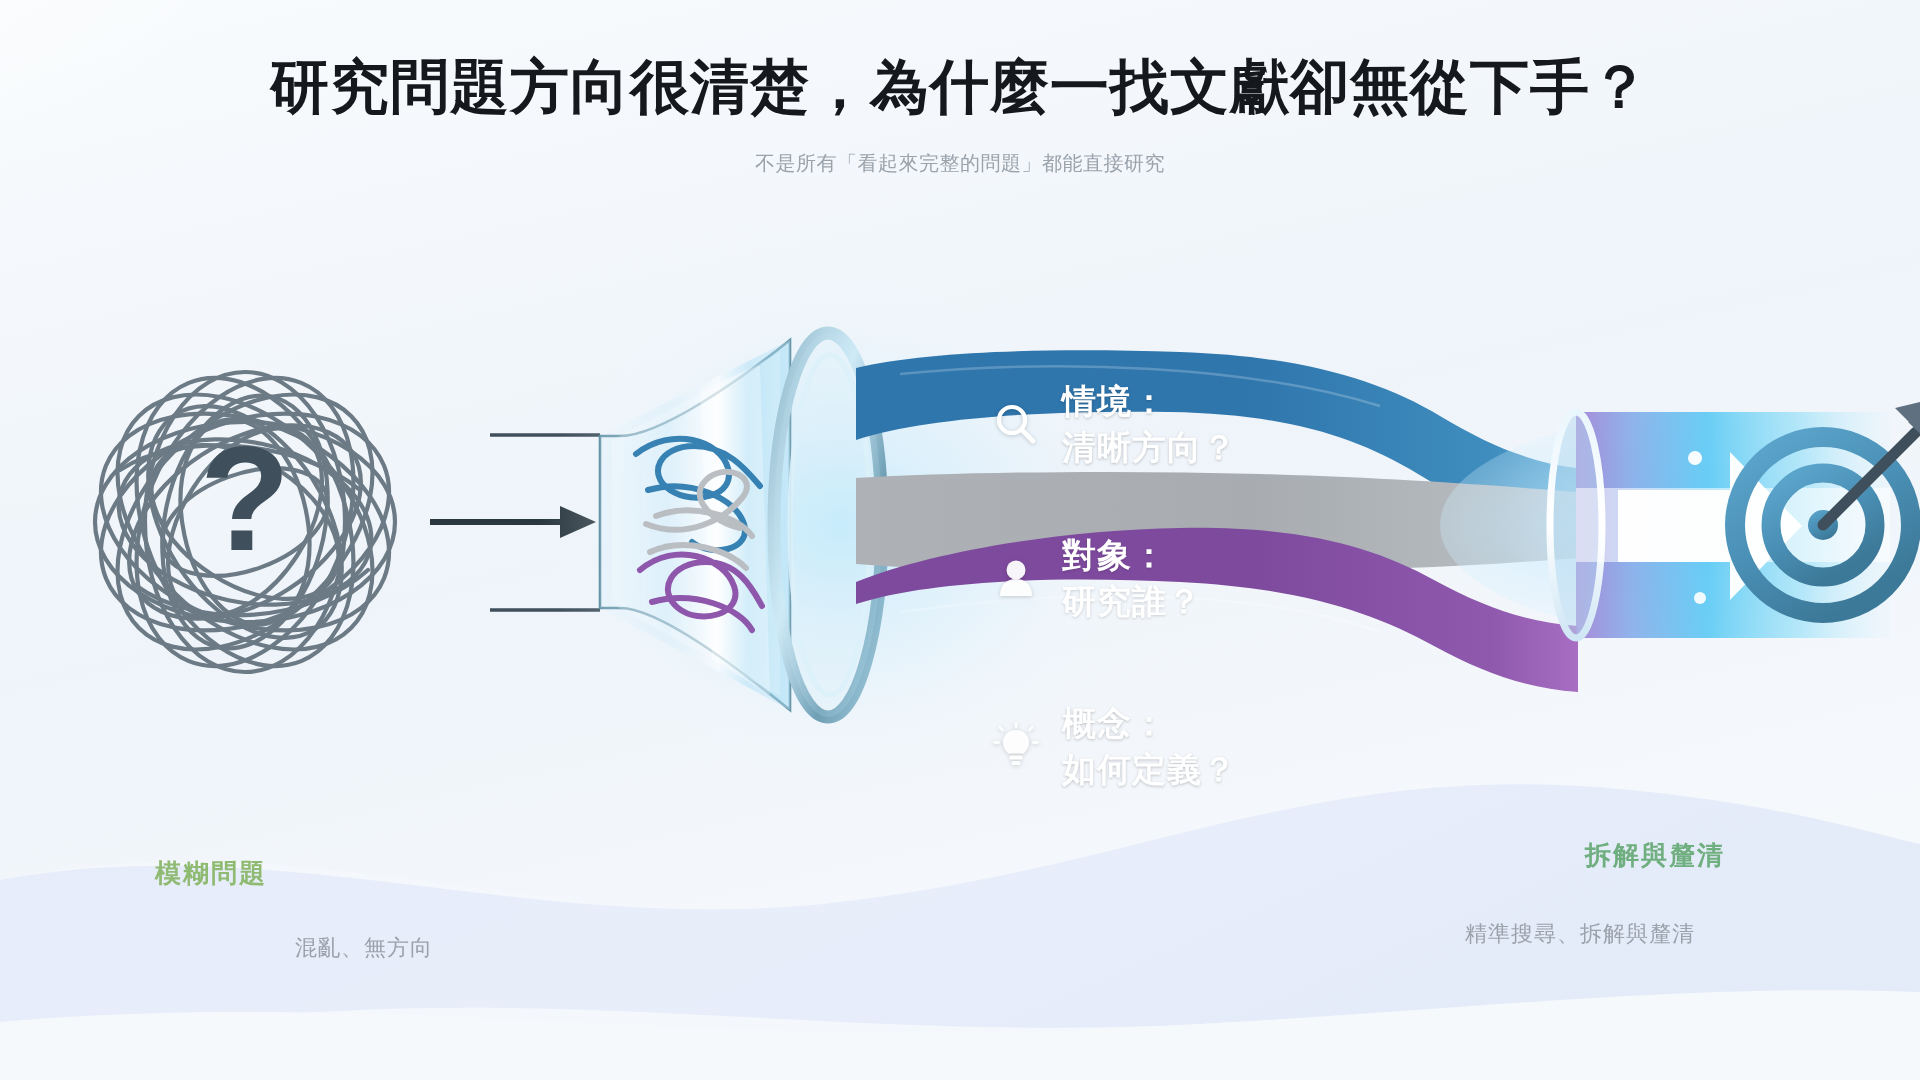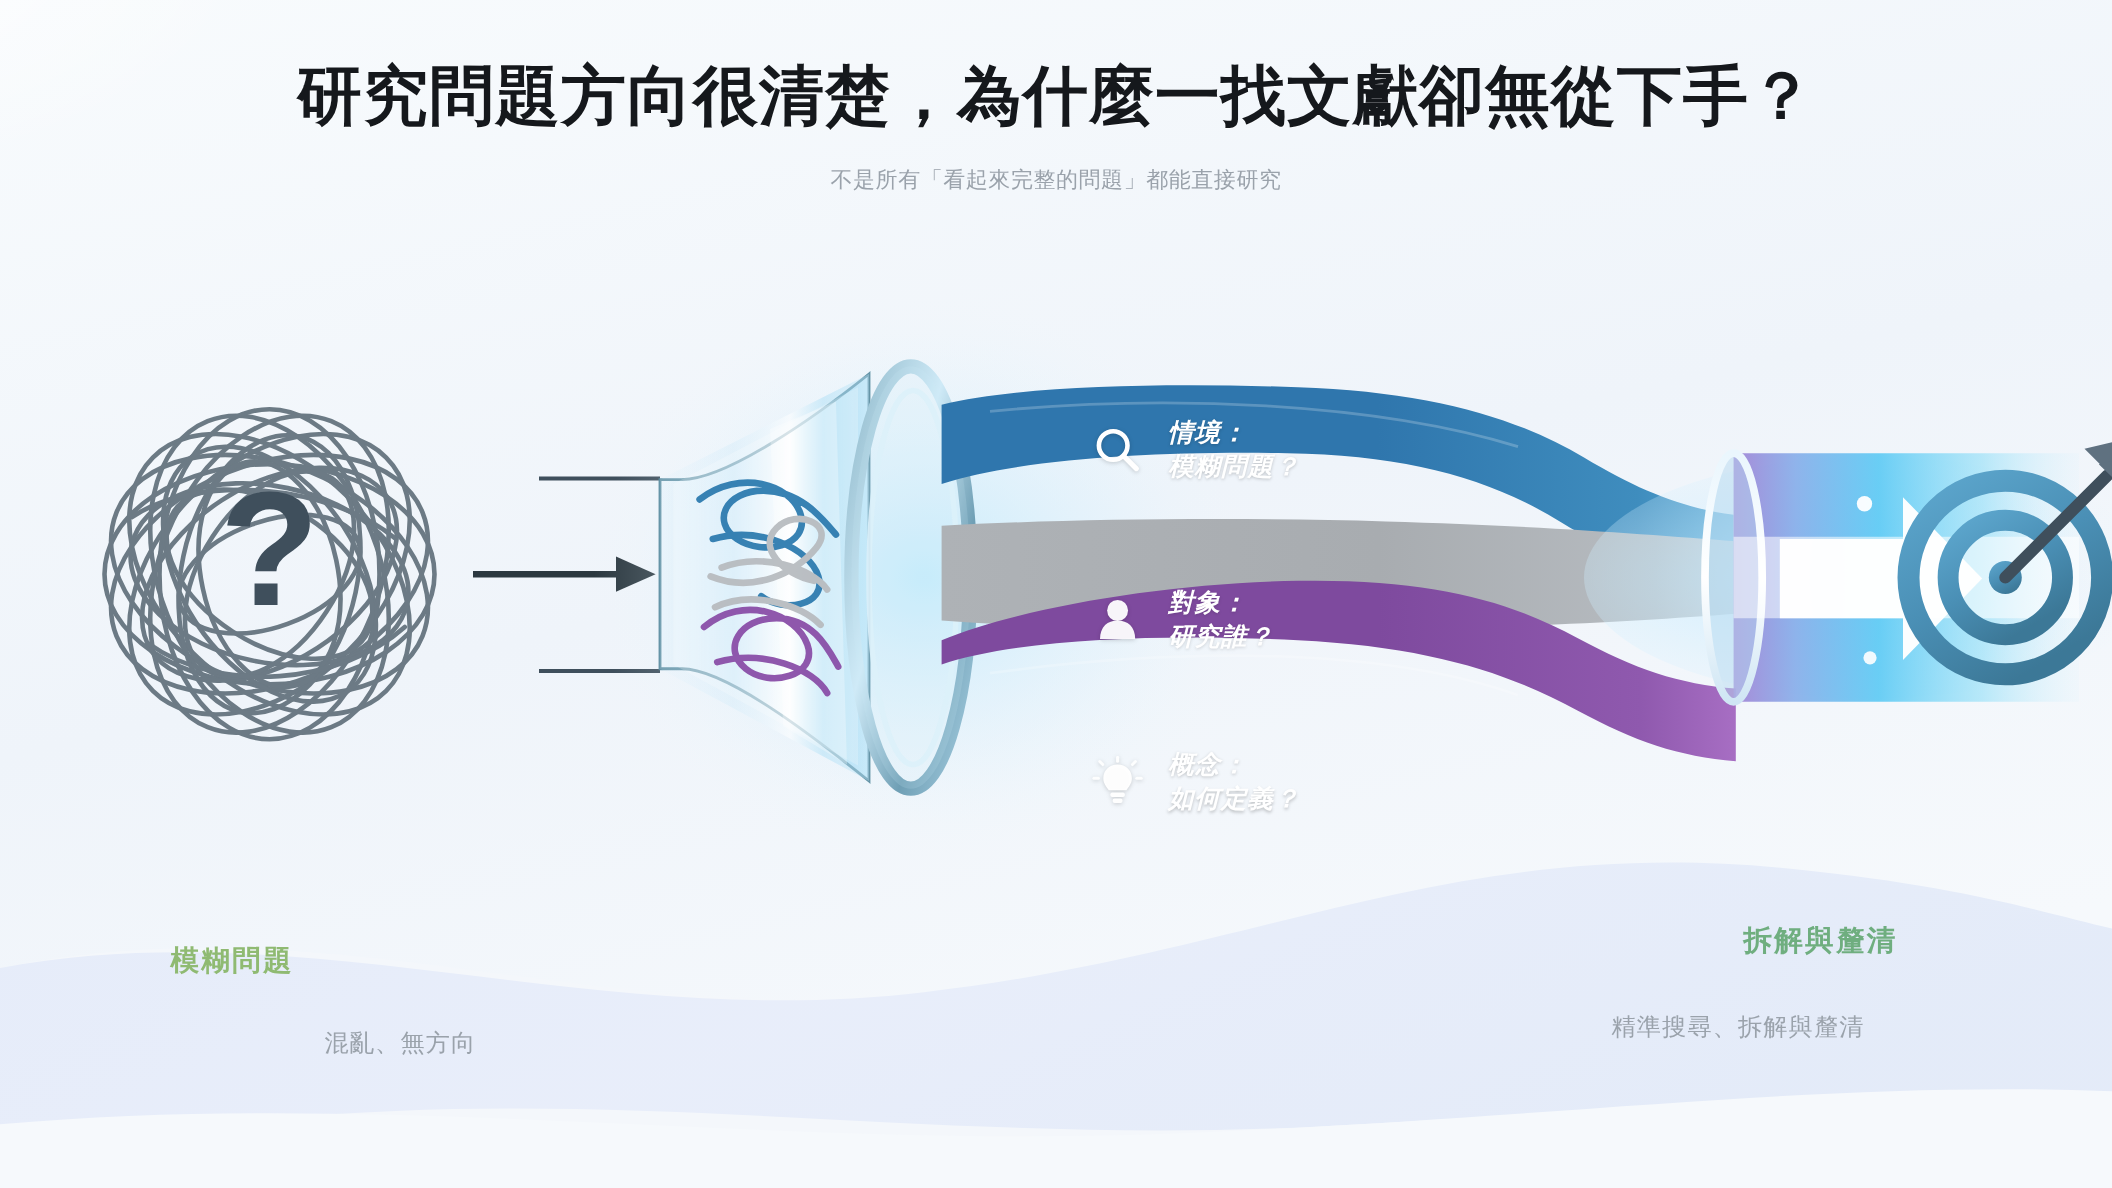--- a/index.html
+++ b/index.html
@@ -77,33 +77,32 @@
     width: 52px;
     height: 52px;
     flex: 0 0 52px;
     display: flex;
     align-items: center;
     justify-content: center;
     filter: drop-shadow(0 1px 2px rgba(0,0,0,.18));
   }
   .band-text {
     color: #ffffff;
-    font-size: 23px;
+    font-size: 34px;
     font-weight: 700;
     line-height: 1.36;
     letter-spacing: 1px;
     text-shadow: 0 1px 3px rgba(0,0,0,.22);
     white-space: nowrap;
-    font-style: italic;
   }
   .band-text .l2 { display: block; }
 
   #band-context { left: 990px; top: 378px; }
   #band-subject { left: 990px; top: 532px; align-items: center; }
-  #band-concept { left: 990px; top: 680px; }
+  #band-concept { left: 990px; top: 700px; }
   #band-subject .band-text { text-shadow: 0 1px 3px rgba(0,0,0,.16); }
 
   
   .caption-group { position: absolute; z-index: 35; }
   .caption-main {
     font-size: 26px;
     font-weight: 700;
     letter-spacing: 2px;
     line-height: 1.2;
     margin: 0;
@@ -317,21 +316,21 @@
 
   <div class="band-label" id="band-context">
     <span class="band-icon">
       <svg viewBox="0 0 48 48" width="48" height="48" xmlns="http://www.w3.org/2000/svg">
         <circle cx="20" cy="20" r="13" fill="none" stroke="#ffffff" stroke-width="4.2"></circle>
         <path d="M29.5,29.5 L41,41" stroke="#ffffff" stroke-width="4.6" stroke-linecap="round"></path>
       </svg>
     </span>
     <span class="band-text">
       <span>情境：</span>
-      <span class="l2">模糊問題？</span>
+      <span class="l2">清晰方向？</span>
     </span>
   </div>
 
   <div class="band-label" id="band-subject">
     <span class="band-icon">
       <svg viewBox="0 0 48 48" width="48" height="48" xmlns="http://www.w3.org/2000/svg">
         <circle cx="24" cy="16" r="9.5" fill="#ffffff" opacity="0.95"></circle>
         <path d="M8,42 C8,30.5 15,25 24,25 C33,25 40,30.5 40,42 Z" fill="#ffffff" opacity="0.95"></path>
       </svg>
     </span>

